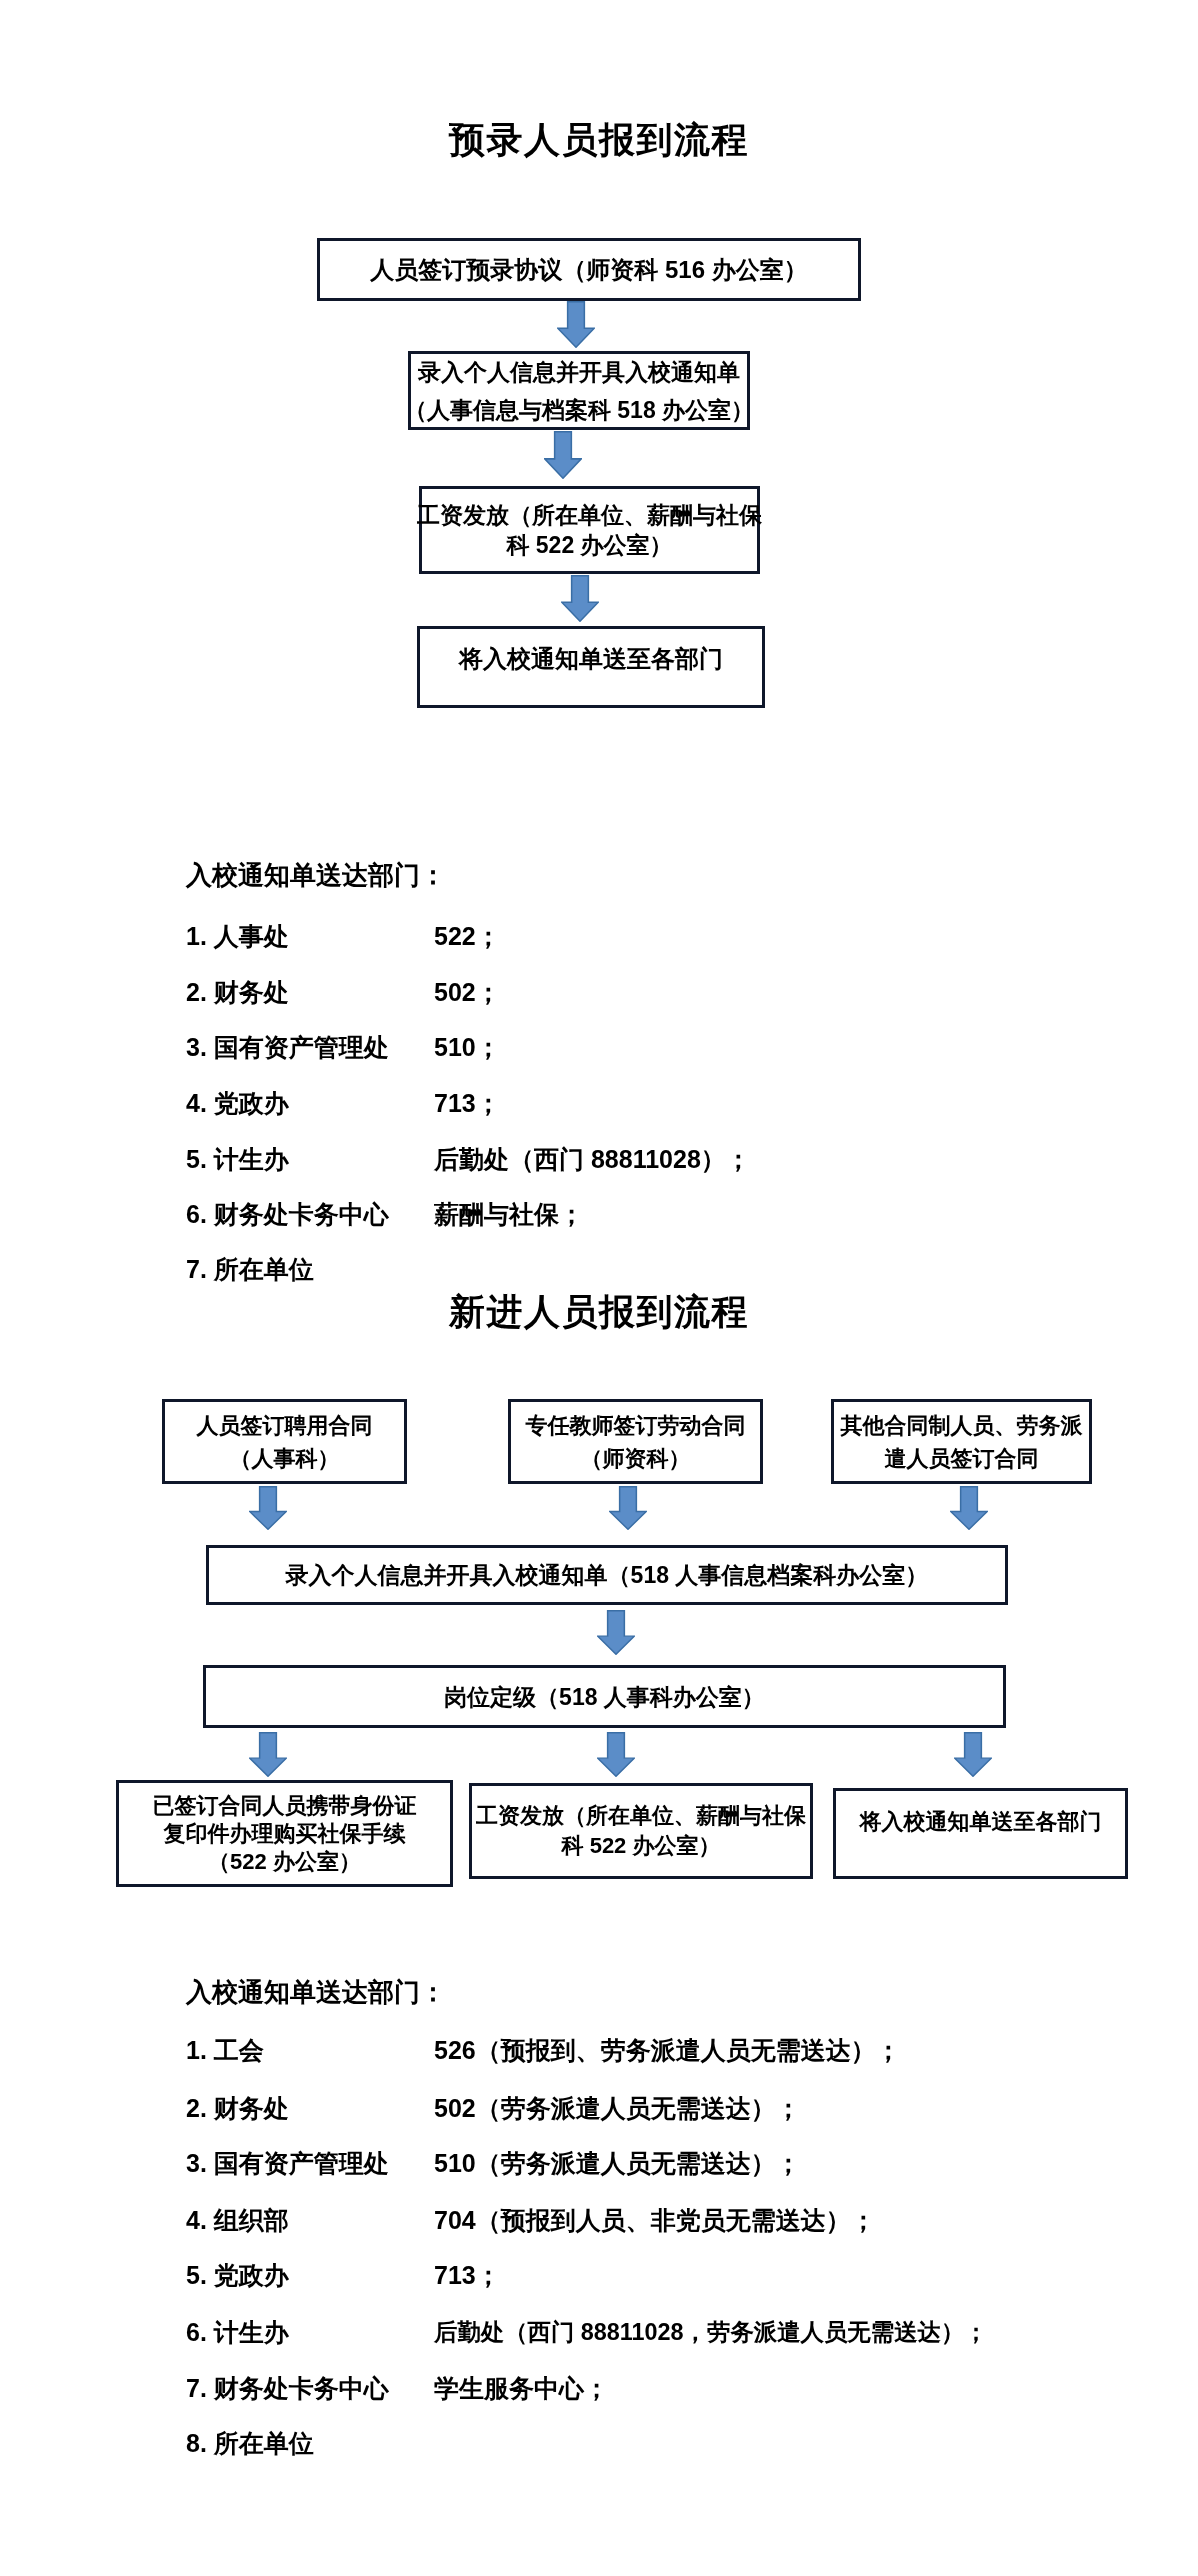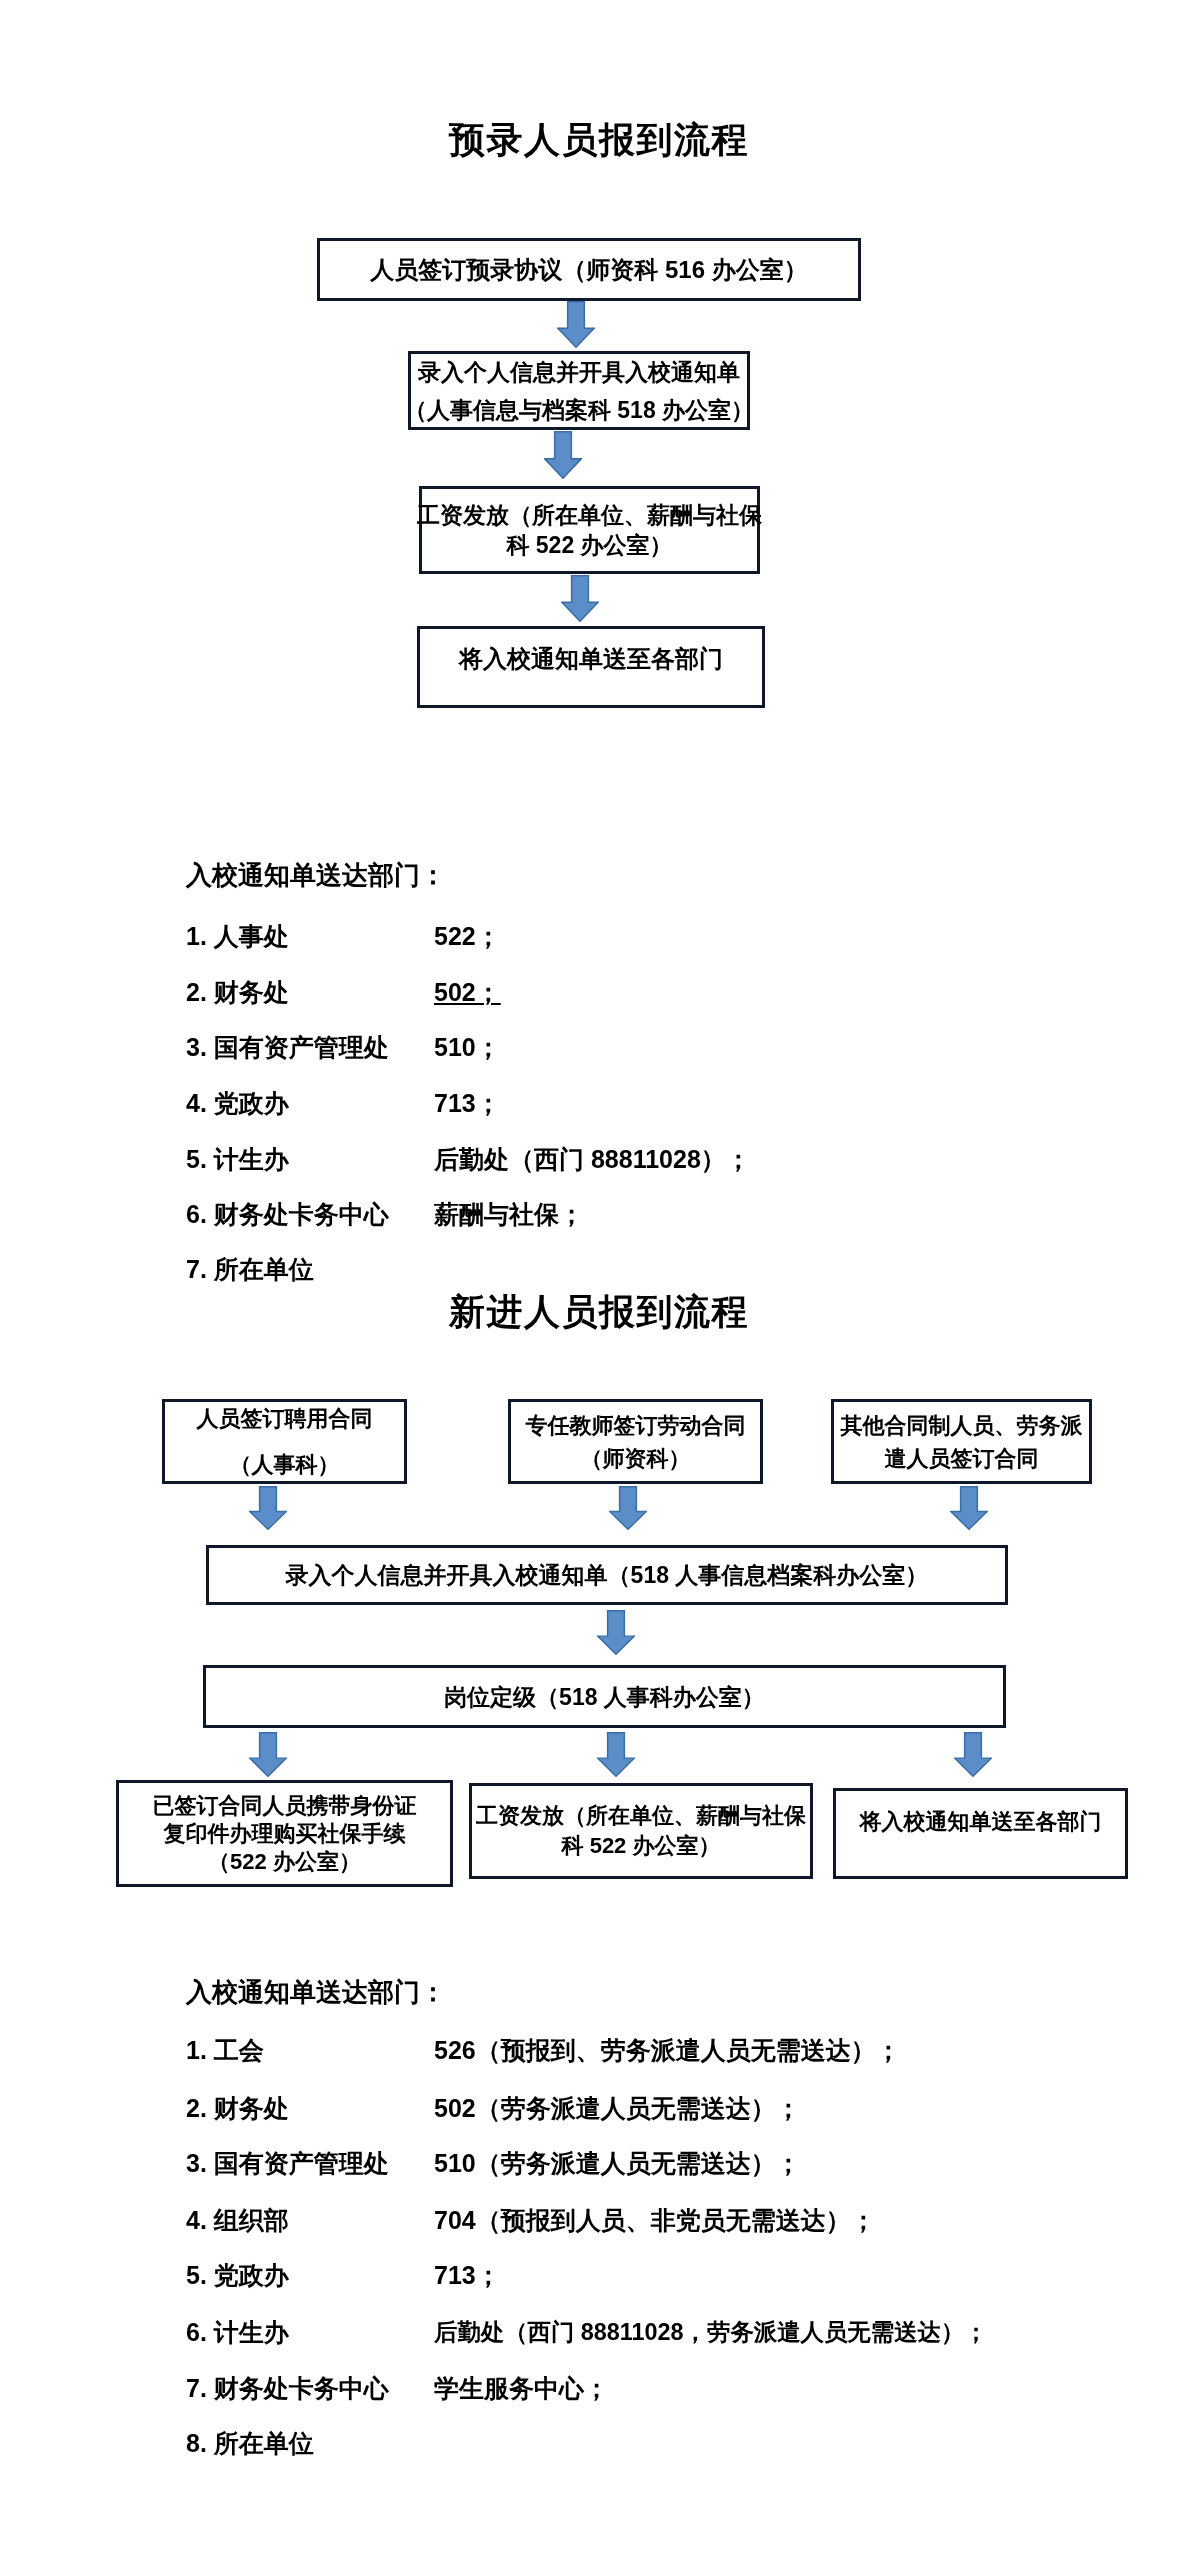--- a/index.html
+++ b/index.html
@@ -63,39 +63,39 @@
 <div class="fbox" style="left:417px;top:626px;width:348px;height:82px;font-size:24px;line-height:32px;padding-bottom:16.6px;">
   <div class="bline">将入校通知单送至各部门</div>
 </div>
 
 <div class="list-head" style="left:186px;top:858px;">入校通知单送达部门：</div>
 
 <div class="list-label" style="left:186px;top:920px;">1. 人事处</div>
 <div class="list-value" style="left:434px;top:920px;">522；</div>
 
 <div class="list-label" style="left:186px;top:976px;">2. 财务处</div>
-<div class="list-value" style="left:434px;top:976px;text-decoration:underline;">502；</div>
+<div class="list-value" style="left:434px;top:976px;">502；</div>
 
 <div class="list-label" style="left:186px;top:1031px;">3. 国有资产管理处</div>
 <div class="list-value" style="left:434px;top:1031px;">510；</div>
 
 <div class="list-label" style="left:186px;top:1087px;">4. 党政办</div>
 <div class="list-value" style="left:434px;top:1087px;">713；</div>
 
 <div class="list-label" style="left:186px;top:1143px;">5. 计生办</div>
 <div class="list-value" style="left:434px;top:1143px;text-align:right;">后勤处（西门  88811028）；</div>
 
 <div class="list-label" style="left:186px;top:1198px;">6. 财务处卡务中心</div>
 <div class="list-value" style="left:434px;top:1198px;">薪酬与社保；</div>
 
 <div class="list-label" style="left:186px;top:1253px;">7. 所在单位</div>
 
 <div class="doc-title" style="top:1293px;">新进人员报到流程</div>
 
-<div class="fbox" style="left:162px;top:1399px;width:245px;height:85px;font-size:22px;line-height:33px;justify-content:space-between;">
+<div class="fbox" style="left:162px;top:1399px;width:245px;height:85px;font-size:22px;line-height:33px;">
   <div class="bline">人员签订聘用合同</div>
   <div class="bline">（人事科）</div>
 </div>
 
 <div class="fbox" style="left:508px;top:1399px;width:255px;height:85px;font-size:22px;line-height:33px;">
   <div class="bline">专任教师签订劳动合同</div>
   <div class="bline">（师资科）</div>
 </div>
 
 <div class="fbox" style="left:831px;top:1399px;width:261px;height:85px;font-size:22px;line-height:33px;">

